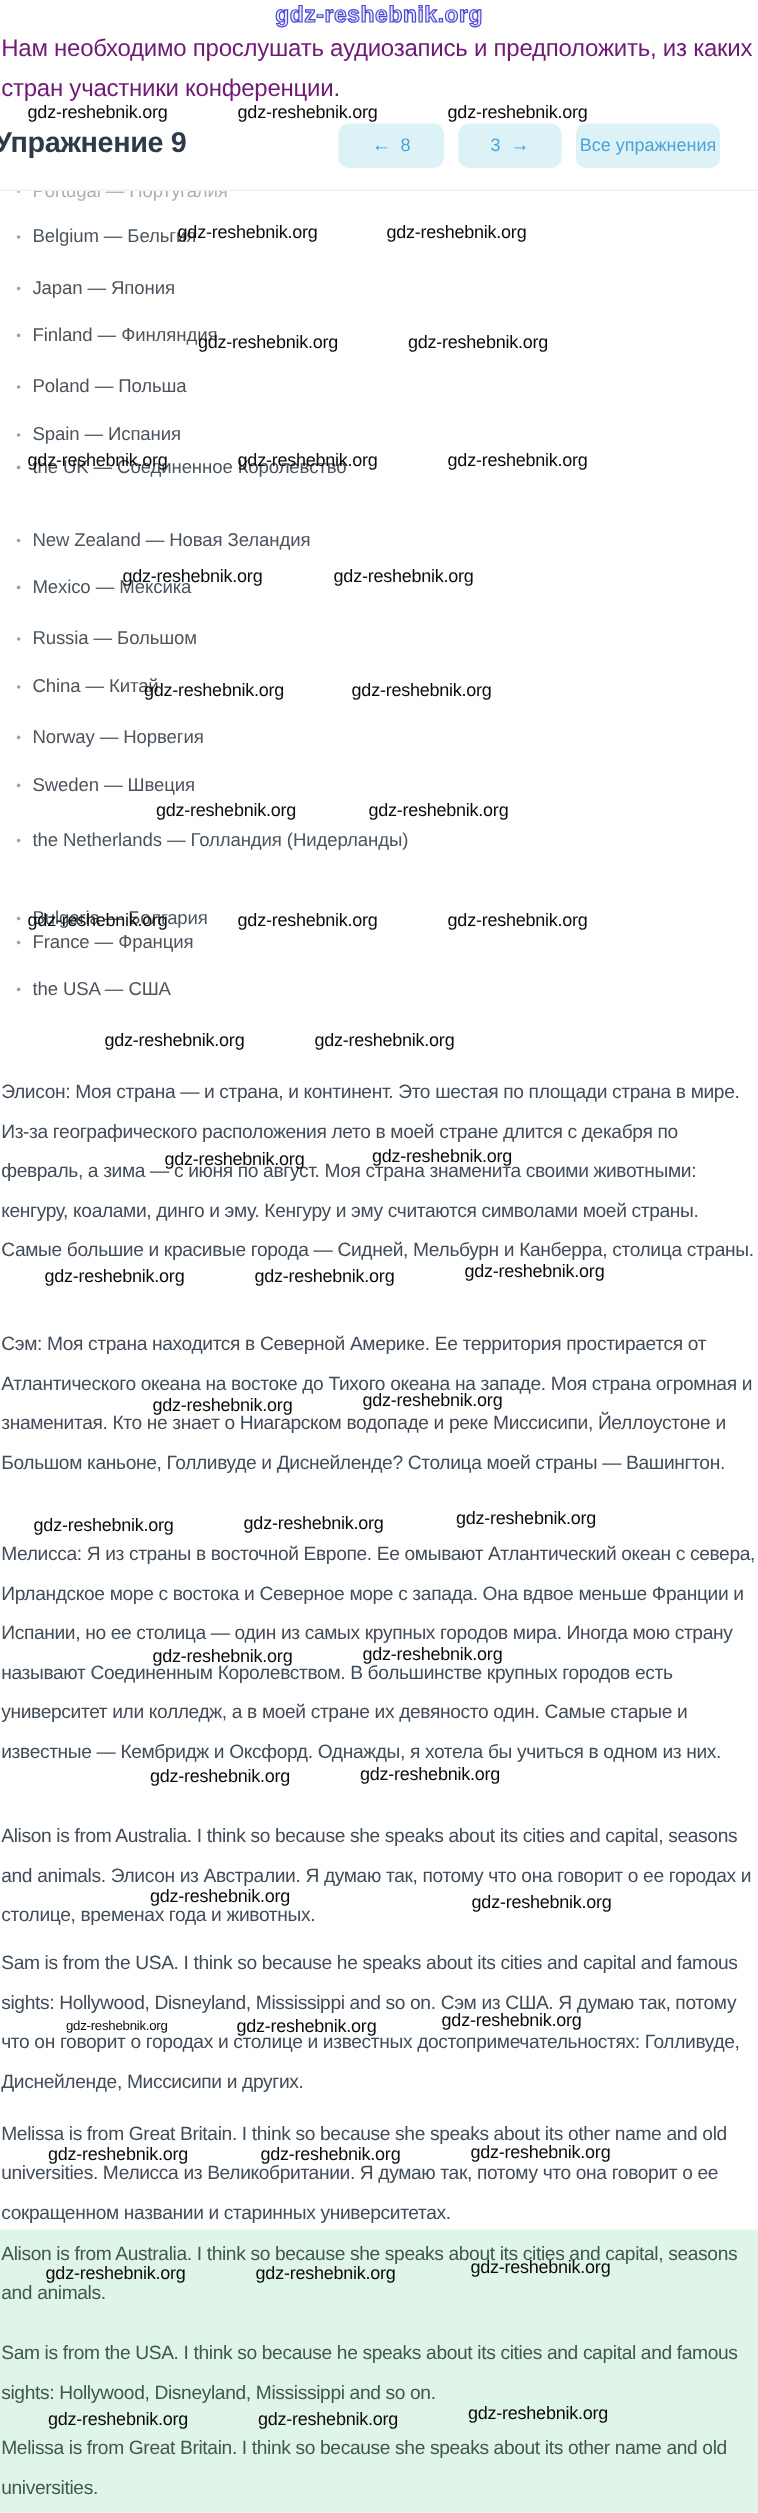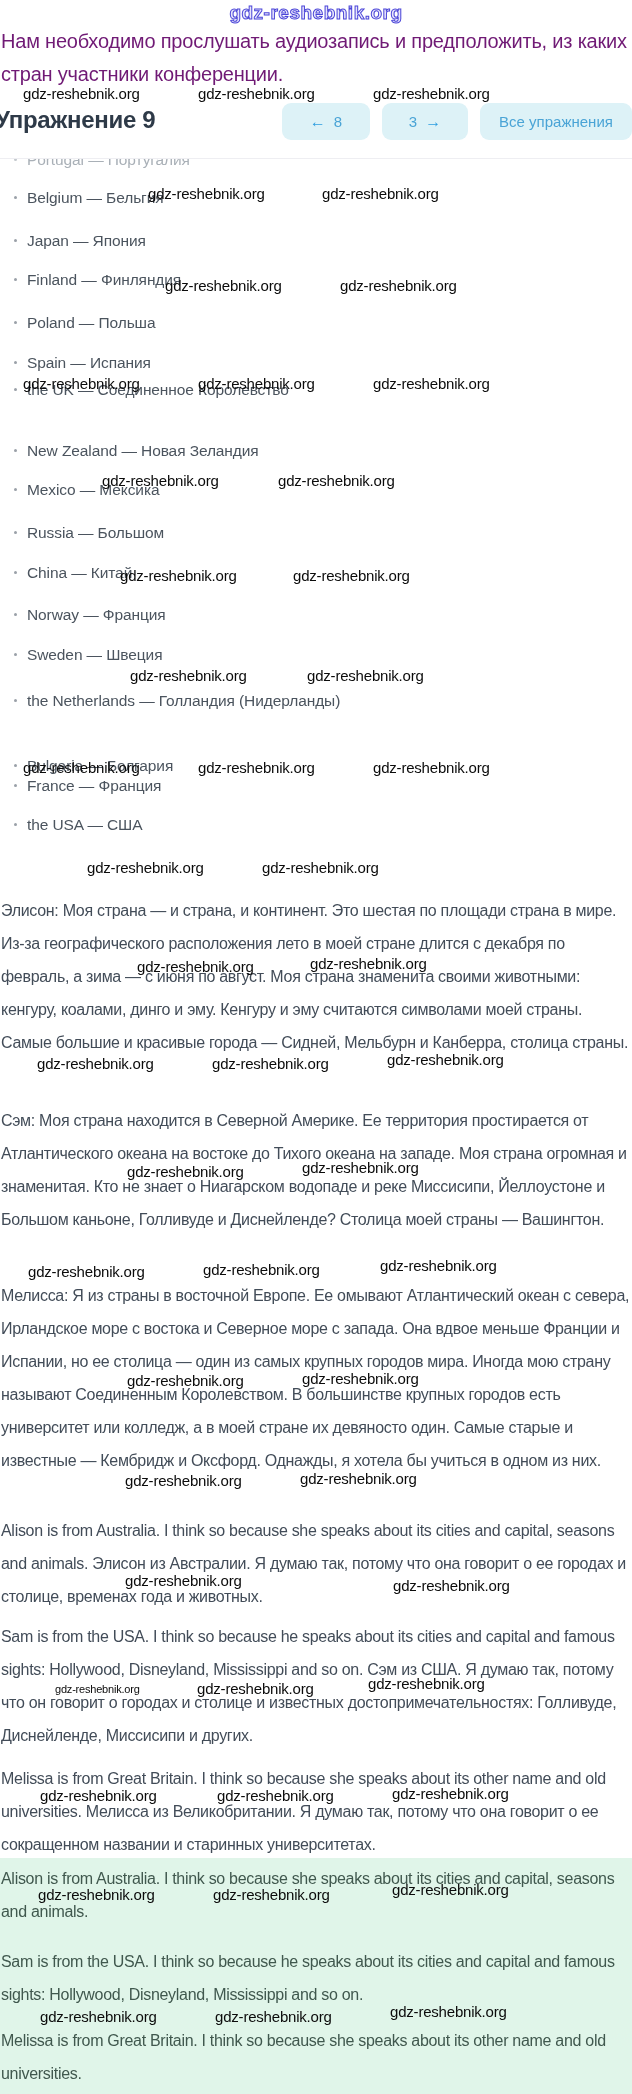--- a/index.html
+++ b/index.html
@@ -37,21 +37,21 @@
   }
   .nav-btn{
     position:absolute;top:103px;height:37px;border:none;border-radius:9px;
     background:#ddf2f7;color:#4aa4d6;font-family:inherit;
     font-size:15px;display:flex;align-items:center;justify-content:center;gap:8px;
     cursor:pointer;padding:0;
   }
   .nav-btn .arrow{font-size:16px;color:#2f9fe0;line-height:1;}
   .btn-prev{left:282px;width:88px;}
   .btn-next{left:382px;width:86px;}
-  .btn-all{left:480px;width:152px;font-size:15px;}
+  .btn-all{left:480px;width:120px;font-size:15px;}
 
   
   .country-list{list-style:none;margin:0;padding:0;position:absolute;left:0;top:0;width:632px;z-index:1;}
   .country-list li{
     position:absolute;left:27px;font-size:15.5px;line-height:20px;color:#4b545e;letter-spacing:-0.1px;
   }
   .country-list li::before{
     content:"";position:absolute;left:-13px;top:8px;width:3px;height:3px;border-radius:50%;background:#9aa0a8;
   }
   .country-list li.faded{color:#a9b0b7;}
@@ -80,21 +80,21 @@
     <li style="top:188px">Belgium — Бельгия</li>
     <li style="top:231px">Japan — Япония</li>
     <li style="top:270px">Finland — Финляндия</li>
     <li style="top:313px">Poland — Польша</li>
     <li style="top:353px">Spain — Испания</li>
     <li style="top:380px">the UK — Соединенное Королевство</li>
     <li style="top:441px">New Zealand — Новая Зеландия</li>
     <li style="top:480px">Mexico — Мексика</li>
     <li style="top:523px">Russia — Большом</li>
     <li style="top:563px">China — Китай</li>
-    <li style="top:605px">Norway — Франция</li>
+    <li style="top:605px">Norway — Норвегия</li>
     <li style="top:645px">Sweden — Швеция</li>
     <li style="top:691px">the Netherlands — Голландия (Нидерланды)</li>
     <li style="top:756px">Bulgaria — Болгария</li>
     <li style="top:776px">France — Франция</li>
     <li style="top:815px">the USA — США</li>
   </ul>
 
   <p class="para" style="top:894px">Элисон: Моя страна — и страна, и континент. Это шестая по площади страна в мире. Из-за географического расположения лето в моей стране длится с декабря по февраль, а зима — с июня по август. Моя страна знаменита своими животными: кенгуру, коалами, динго и эму. Кенгуру и эму считаются символами моей страны. Самые большие и красивые города — Сидней, Мельбурн и Канберра, столица страны.</p>
   <p class="para" style="top:1104px">Сэм: Моя страна находится в Северной Америке. Ее территория простирается от Атлантического океана на востоке до Тихого океана на западе. Моя страна огромная и знаменитая. Кто не знает о Ниагарском водопаде и реке Миссисипи, Йеллоустоне и Большом каньоне, Голливуде и Диснейленде? Столица моей страны — Вашингтон.</p>
   <p class="para" style="top:1279px">Мелисса: Я из страны в восточной Европе. Ее омывают Атлантический океан с севера, Ирландское море с востока и Северное море с запада. Она вдвое меньше Франции и Испании, но ее столица — один из самых крупных городов мира. Иногда мою страну называют Соединенным Королевством. В большинстве крупных городов есть университет или колледж, а в моей стране их девяносто один. Самые старые и известные — Кембридж и Оксфорд. Однажды, я хотела бы учиться в одном из них.</p>

